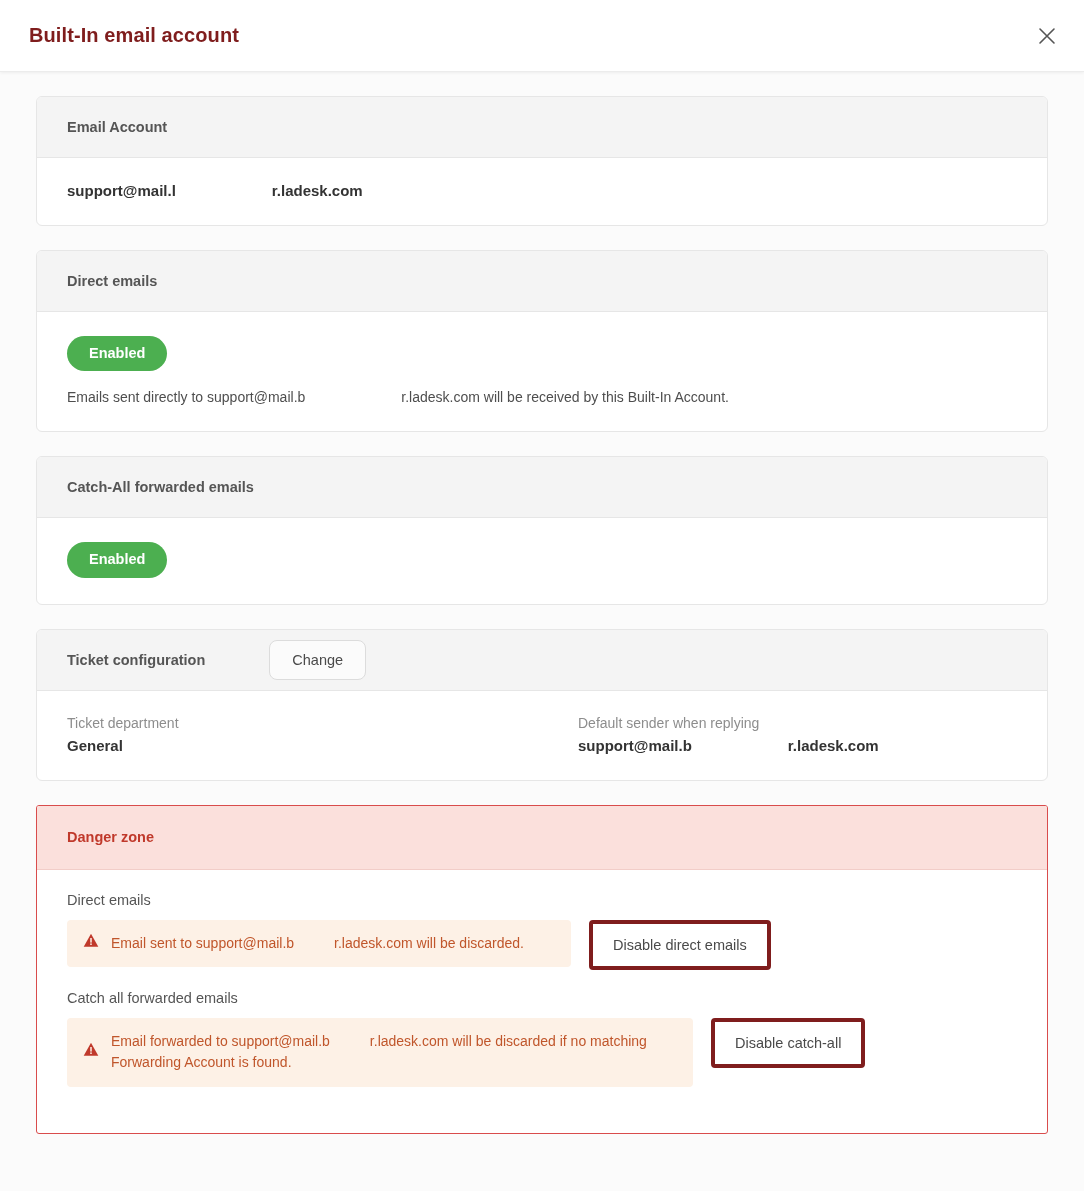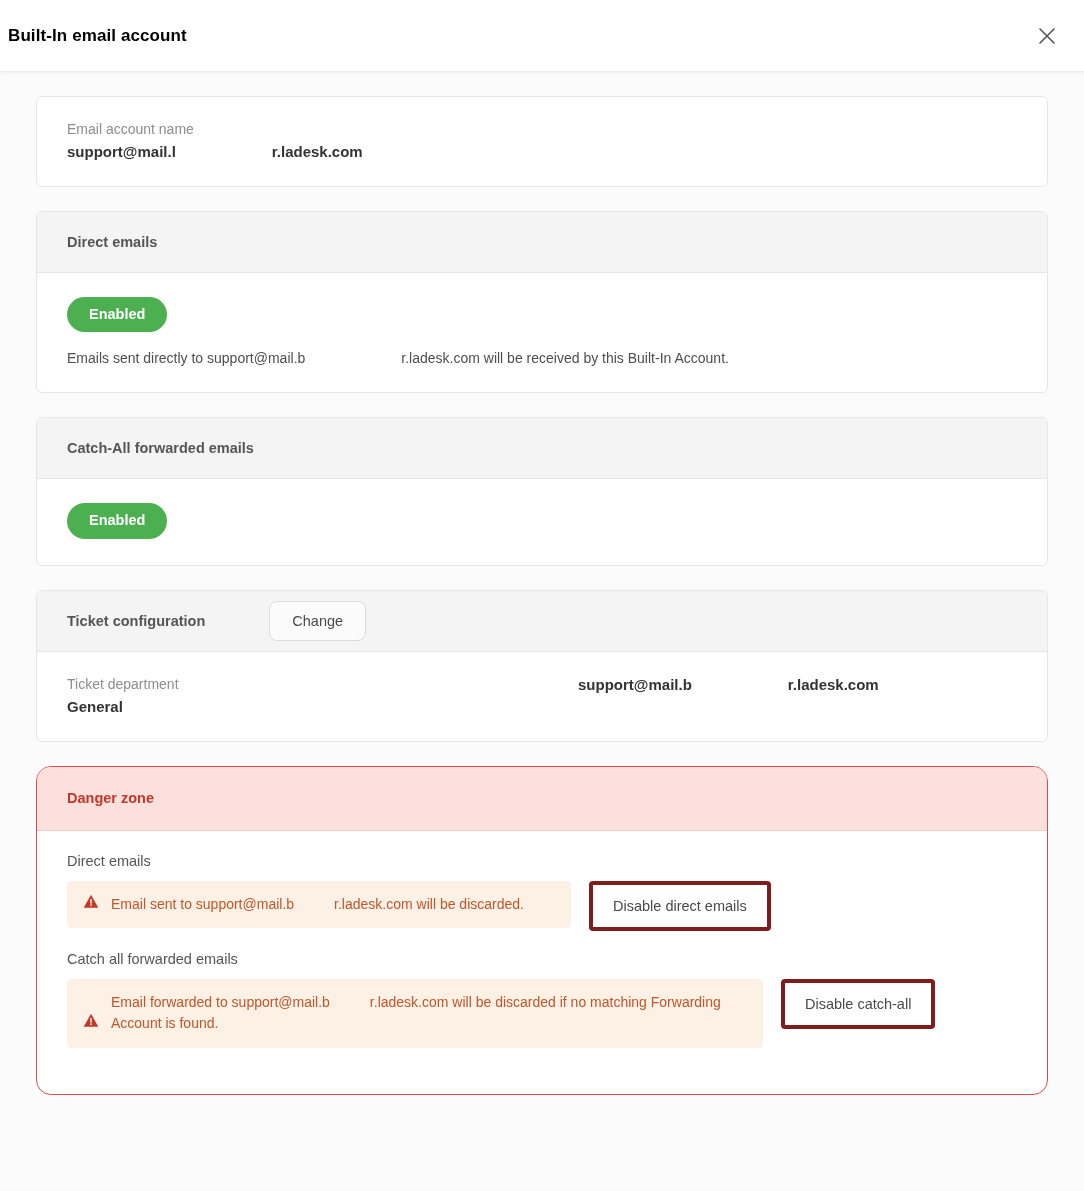--- a/index.html
+++ b/index.html
@@ -22,24 +22,24 @@
   .titlebar {
     position: relative;
     height: 72px;
     background: #ffffff;
     border-bottom: 1px solid #ececec;
     box-shadow: 0 1px 3px rgba(0,0,0,0.06);
     display: flex;
     align-items: center;
   }
   .titlebar .title {
-    margin-left: 8px;
-    font-size: 17px;
-    font-weight: bold;
-    color: #000000;
+    margin-left: 29px;
+    font-size: 20px;
+    font-weight: bold;
+    color: #7f1d1d;
     letter-spacing: .1px;
   }
   .close-btn {
     position: absolute;
     right: 22px;
     top: 50%;
     transform: translateY(-50%);
     width: 30px; height: 30px;
     display: flex; align-items: center; justify-content: center;
     cursor: pointer;
@@ -126,21 +126,21 @@
 
   .two-col {
     display: flex;
   }
   .two-col > div { flex: 0 0 50%; }
   .two-col .col-right { padding-left: 36px; }
 
   
   .danger-card {
     border: 1px solid #d94c4c;
-    border-radius: 15px;
+    border-radius: 3px;
     background: #ffffff;
     overflow: hidden;
   }
   .danger-header {
     background: #fbe0dc;
     border-bottom: 1px solid #f2cdc8;
     height: 64px;
     display: flex;
     align-items: center;
     padding: 0 30px;
@@ -169,21 +169,21 @@
     border-radius: 4px;
     padding: 13px 16px;
     font-size: 14px;
     color: #c0562b;
     display: flex;
     align-items: flex-end;
     gap: 12px;
     line-height: 1.55;
   }
   .warn-box.wide1 { width: 504px; }
-  .warn-box.wide2 { width: 696px; align-items: flex-end; }
+  .warn-box.wide2 { width: 626px; align-items: center; }
   .warn-icon {
     flex: 0 0 auto;
     color: #c0392b;
   }
   .btn-outline {
     background: #ffffff;
     border: 4px solid #7f1d1d;
     border-radius: 4px;
     font-size: 14.5px;
     color: #4a4a4a;
@@ -207,22 +207,24 @@
     <div class="close-btn">
       <svg width="18" height="18" viewBox="0 0 18 18" aria-hidden="true">
         <path d="M2 2 L16 16 M16 2 L2 16" stroke="#555" stroke-width="1.6" fill="none" stroke-linecap="round"></path>
       </svg>
     </div>
   </div>
 
   <div class="content">
 
     <div class="card">
+      <div class="card-header">
+        <span class="card-title">Email Account</span>
+      </div>
       <div class="card-body">
-        <div class="field-label">Email account name</div>
         <div class="field-value">
           <span>support@mail.l</span><span class="masked"></span><span>r.ladesk.com</span>
         </div>
       </div>
     </div>
 
     <div class="card">
       <div class="card-header">
         <span class="card-title">Direct emails</span>
       </div>
@@ -247,20 +249,21 @@
       <div class="card-header">
         <span class="card-title">Ticket configuration</span>
         <button class="btn-light">Change</button>
       </div>
       <div class="card-body two-col">
         <div class="col-left">
           <div class="field-label">Ticket department</div>
           <div class="field-value">General</div>
         </div>
         <div class="col-right">
+          <div class="field-label">Default sender when replying</div>
           <div class="field-value">
             <span>support@mail.b</span><span class="masked"></span><span>r.ladesk.com</span>
           </div>
         </div>
       </div>
     </div>
 
     <div class="danger-card">
       <div class="danger-header">
         <span class="card-title">Danger zone</span>

